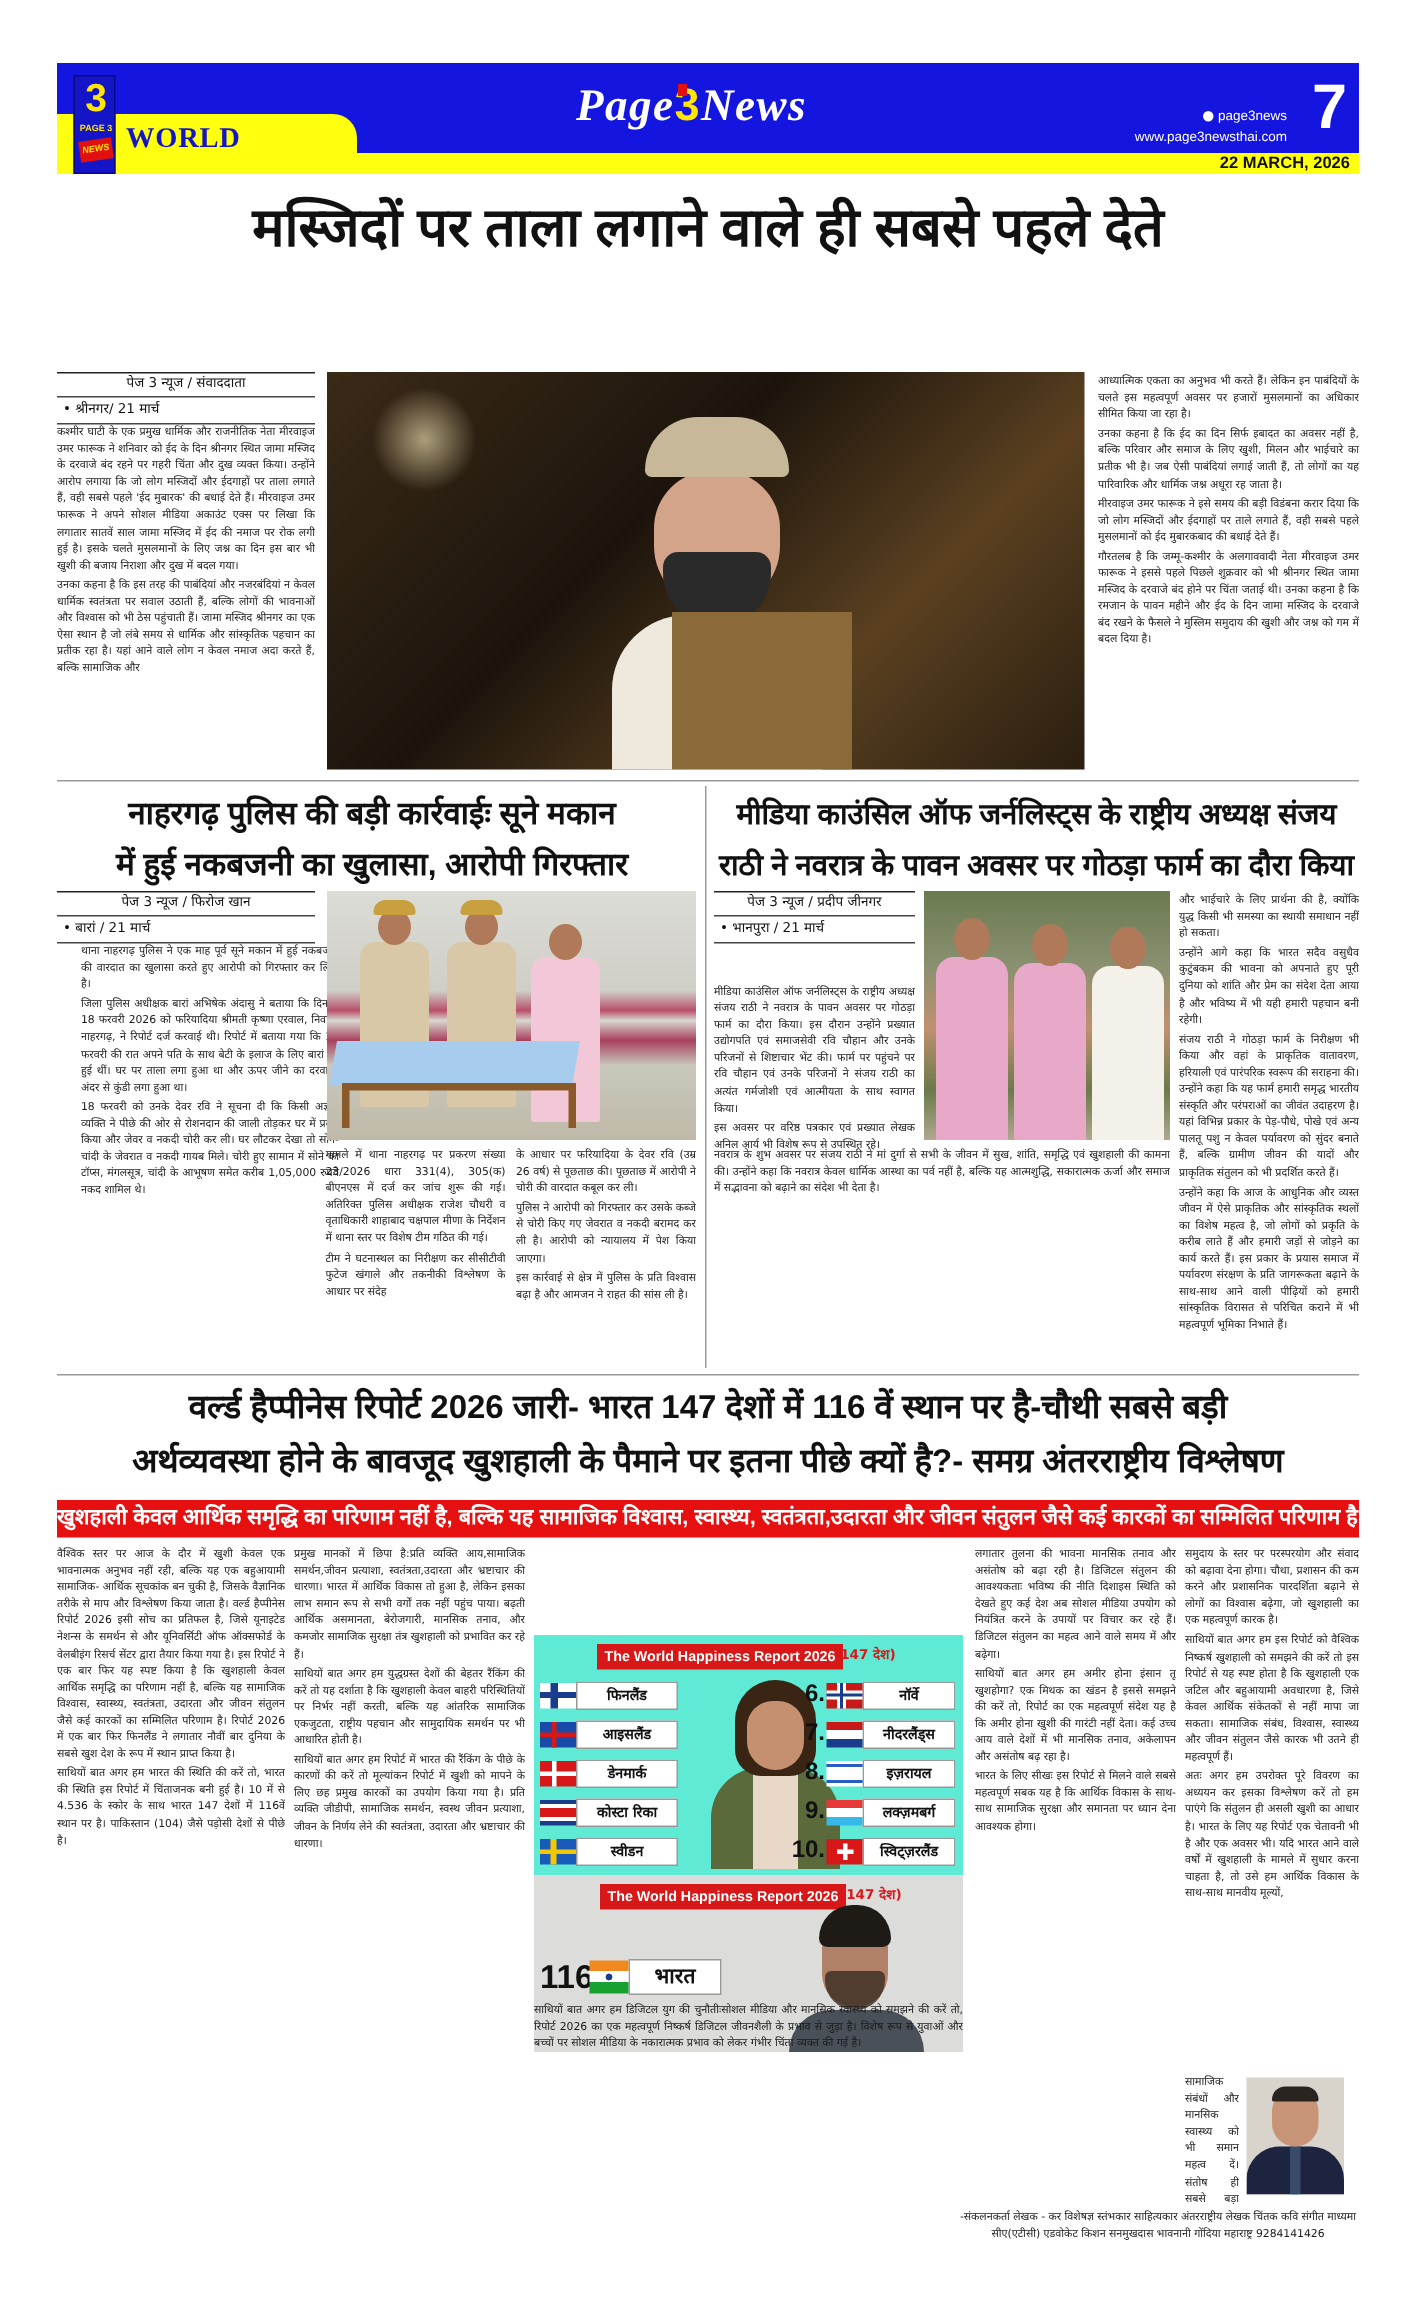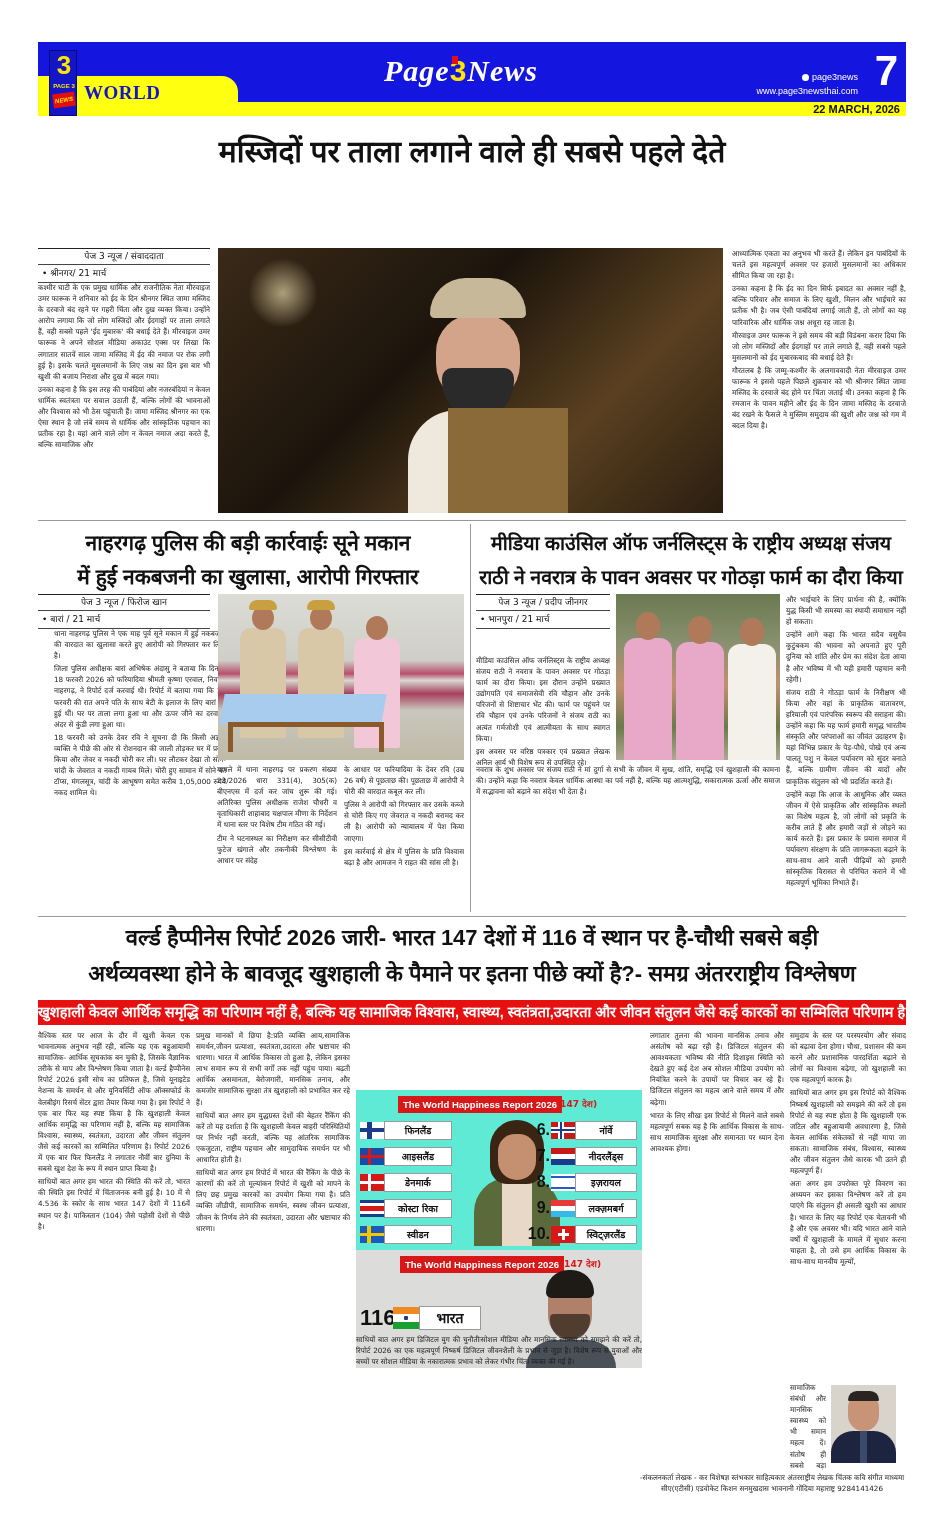--- a/index.html
+++ b/index.html
@@ -20,21 +20,21 @@
   .brand { position: absolute; left: 346px; top: 12px; font: italic bold 30px "Liberation Serif", serif; color: #ffffff; letter-spacing: 1px; }
   .brand .three { color: #ffe600; font-style: normal; font-family: "Liberation Sans", sans-serif; position: relative; }
   .brand .three::before { content: ""; position: absolute; left: 2px; top: 2px; width: 6px; height: 8px; background: #e01010; }
   .social { position: absolute; right: 48px; top: 28px; font: 9px "Liberation Sans", sans-serif; color: #fff; text-align: right; line-height: 14px; }
   .social .dot { display: inline-block; width: 7px; height: 7px; border-radius: 50%; background: #fff; margin-right: 3px; vertical-align: middle; }
   .page-num { position: absolute; right: 8px; top: 6px; font: bold 42px "Liberation Sans", sans-serif; color: #fff; line-height: 46px; }
   .date { position: absolute; right: 6px; top: 61px; font: bold 11px "Liberation Sans", sans-serif; color: #111; }
 
   
   .hl { position: absolute; font-family: "Liberation Sans", sans-serif; font-weight: bold; color: #111; text-align: center; }
-  .hl-main { left: 0; top: 86px; width: 868px; font-size: 30px; line-height: 48px; }
+  .hl-main { left: 0; top: 86px; width: 868px; font-size: 36px; line-height: 48px; }
   .hl-main .red { color: #e01010; }
   .hl-sub { font-size: 21px; line-height: 34px; }
   .hl-happy { left: 0; top: 878px; width: 868px; font-size: 22px; line-height: 36px; }
   .red-banner { position: absolute; left: 0; top: 958px; width: 868px; height: 25px; background: #e61010; color: #fff; font: bold 14.5px "Liberation Sans", sans-serif; text-align: center; line-height: 25px; white-space: nowrap; overflow: hidden; }
 
   
   .byline { position: absolute; font-size: 9px; line-height: 13px; }
   .byline .b-top { border-top: 1.5px solid #222; border-bottom: 1px solid #444; text-align: center; padding: 1px 0; }
   .byline .b-place { padding: 2px 0 2px 4px; border-bottom: 1px solid #444; }
   .byline .b-place::before { content: "\2022  "; }
@@ -328,20 +328,21 @@
       </div>
     </div>
   </div>
 
   <div class="col" style="left:318px; top:1292px; width:286px; height:188px;">
     <p>साथियों बात अगर हम डिजिटल युग की चुनौतीःसोशल मीडिया और मानसिक स्वास्थ्य को समझने की करें तो, रिपोर्ट 2026 का एक महत्वपूर्ण निष्कर्ष डिजिटल जीवनशैली के प्रभाव से जुड़ा है। विशेष रूप से युवाओं और बच्चों पर सोशल मीडिया के नकारात्मक प्रभाव को लेकर गंभीर चिंता व्यक्त की गई है।</p>
   </div>
 
   <div class="col" style="left:612px; top:988px; width:134px; height:490px;">
     <p>लगातार तुलना की भावना मानसिक तनाव और असंतोष को बढ़ा रही है। डिजिटल संतुलन की आवश्यकताः भविष्य की नीति दिशाइस स्थिति को देखते हुए कई देश अब सोशल मीडिया उपयोग को नियंत्रित करने के उपायों पर विचार कर रहे हैं। डिजिटल संतुलन का महत्व आने वाले समय में और बढ़ेगा।</p>
+    <p>साथियों बात अगर हम अमीर होना इंसान तू खुशहोगा? एक मिथक का खंडन है इससे समझने की करें तो, रिपोर्ट का एक महत्वपूर्ण संदेश यह है कि अमीर होना खुशी की गारंटी नहीं देता। कई उच्च आय वाले देशों में भी मानसिक तनाव, अकेलापन और असंतोष बढ़ रहा है।</p>
     <p>भारत के लिए सीखः इस रिपोर्ट से मिलने वाले सबसे महत्वपूर्ण सबक यह है कि आर्थिक विकास के साथ-साथ सामाजिक सुरक्षा और समानता पर ध्यान देना आवश्यक होगा।</p>
   </div>
 
   <div class="col" style="left:752px; top:988px; width:116px; height:350px;">
     <p>समुदाय के स्तर पर परस्परयोग और संवाद को बढ़ावा देना होगा। चौथा, प्रशासन की कम करने और प्रशासनिक पारदर्शिता बढ़ाने से लोगों का विश्वास बढ़ेगा, जो खुशहाली का एक महत्वपूर्ण कारक है।</p>
     <p>साथियों बात अगर हम इस रिपोर्ट को वैश्विक निष्कर्ष खुशहाली को समझने की करें तो इस रिपोर्ट से यह स्पष्ट होता है कि खुशहाली एक जटिल और बहुआयामी अवधारणा है, जिसे केवल आर्थिक संकेतकों से नहीं मापा जा सकता। सामाजिक संबंध, विश्वास, स्वास्थ्य और जीवन संतुलन जैसे कारक भी उतने ही महत्वपूर्ण हैं।</p>
     <p>अतः अगर हम उपरोक्त पूरे विवरण का अध्ययन कर इसका विश्लेषण करें तो हम पाएंगे कि संतुलन ही असली खुशी का आधार है। भारत के लिए यह रिपोर्ट एक चेतावनी भी है और एक अवसर भी। यदि भारत आने वाले वर्षों में खुशहाली के मामले में सुधार करना चाहता है, तो उसे हम आर्थिक विकास के साथ-साथ मानवीय मूल्यों,</p>
   </div>
   <div class="col" style="left:752px; top:1340px; width:36px; height:90px;">
     <p>सामाजिक संबंधों और मानसिक स्वास्थ्य को भी समान महत्व दें।संतोष ही सबसे बड़ा सुख है, यह प्राचीन भारतीय विचार आज के आधुनिक वैश्विक परिदृश्य में पहले से कहीं अधिक प्रासंगिक हो गया है।</p>

